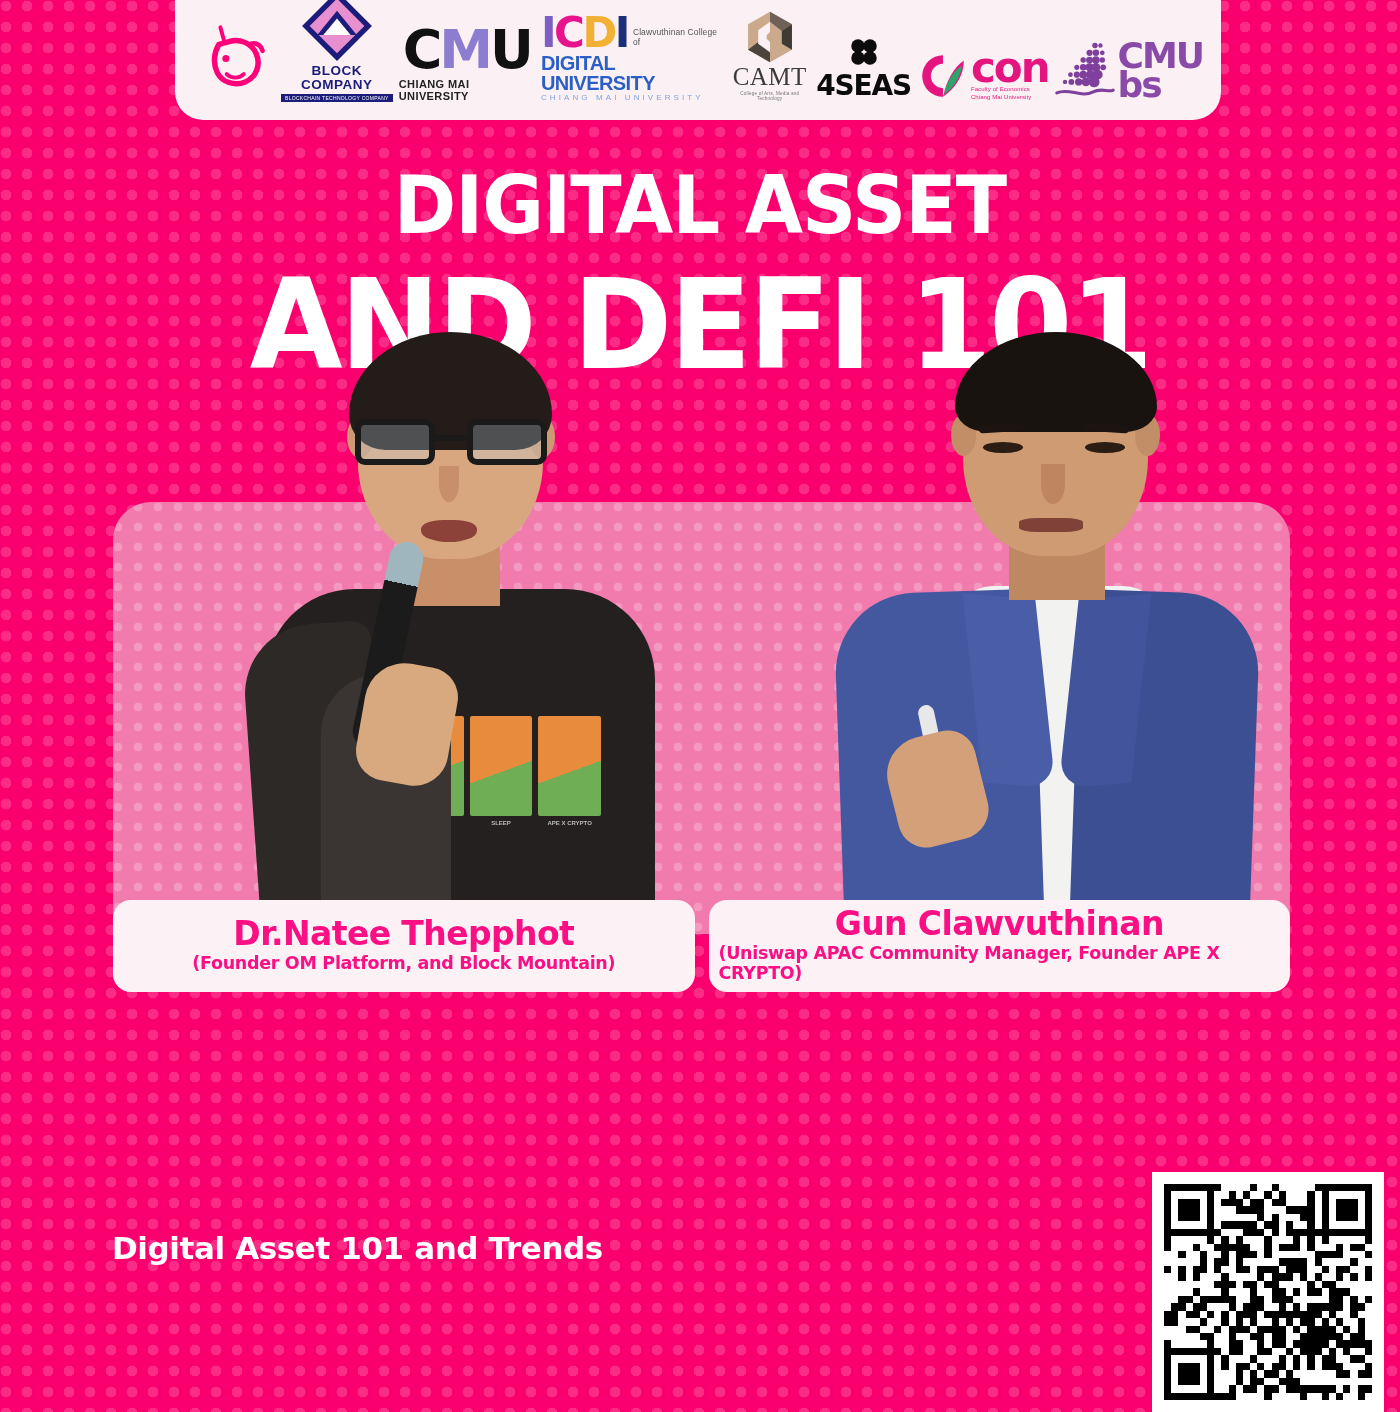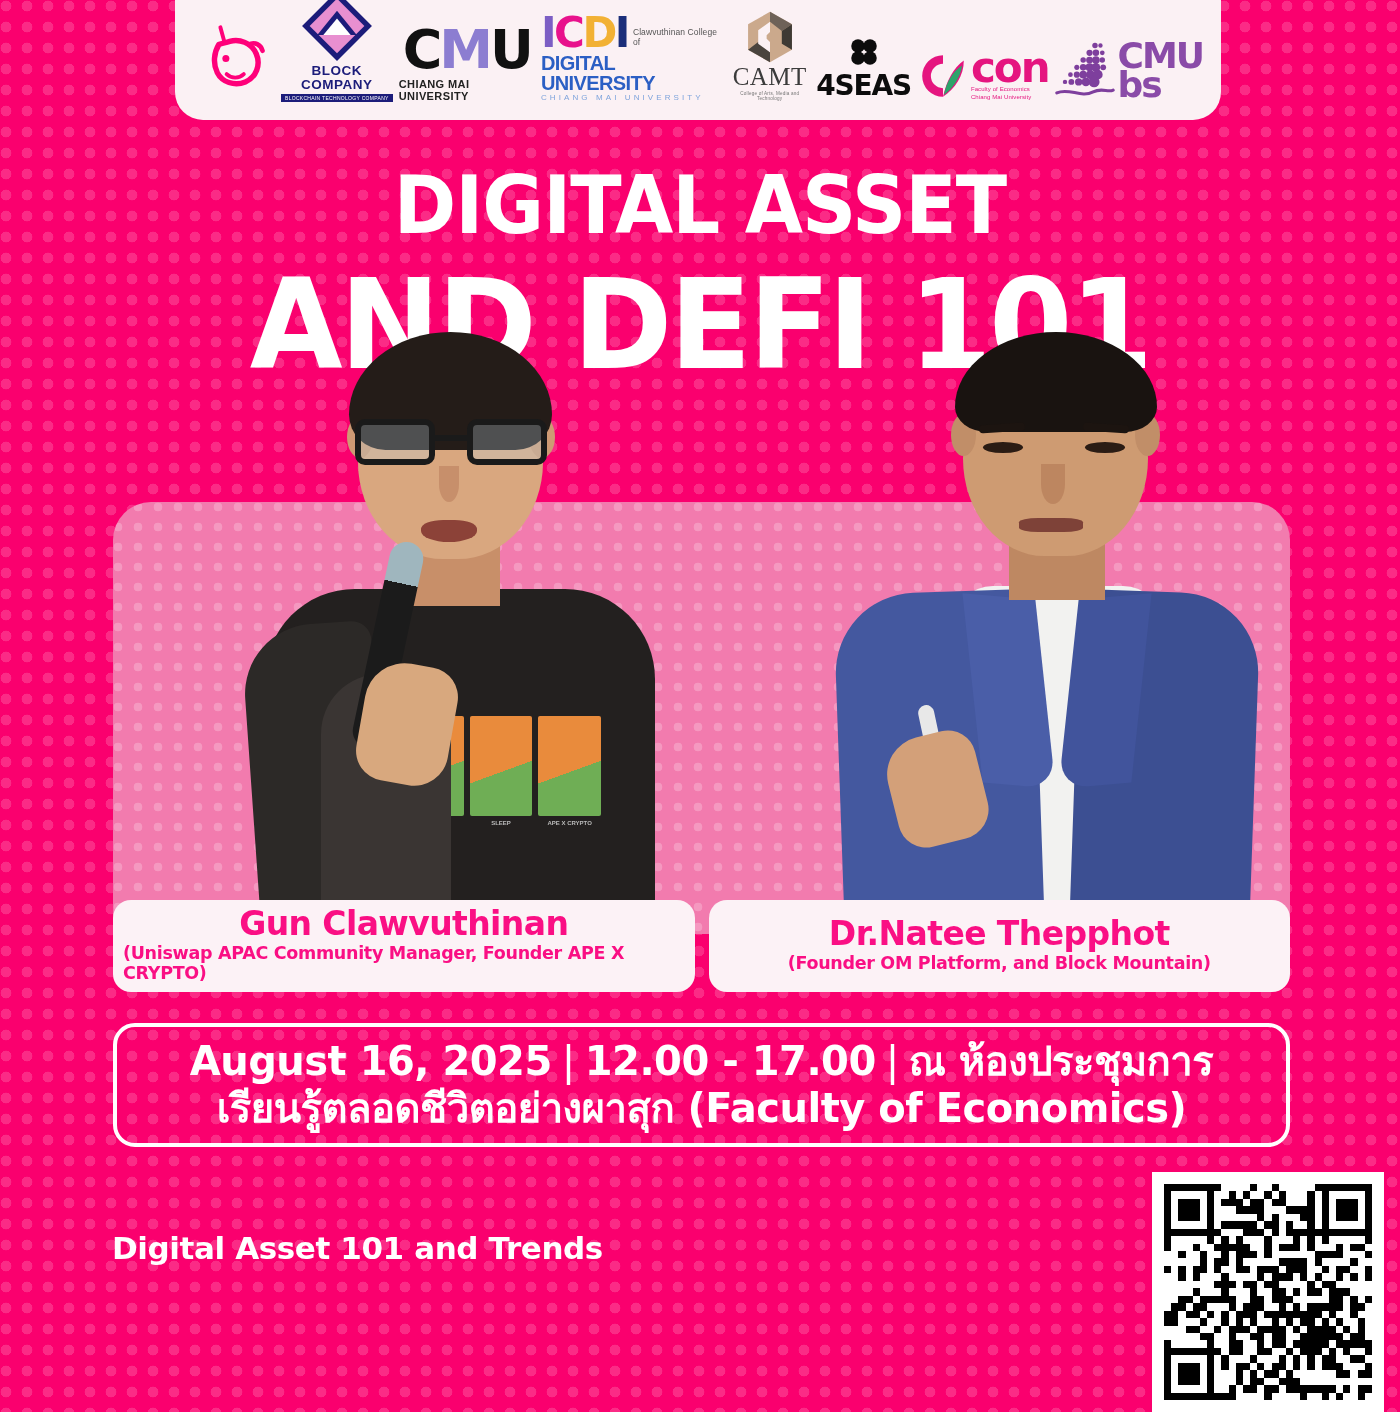--- a/index.html
+++ b/index.html
@@ -375,35 +375,29 @@
       <div class="nose"></div>
       <div class="mouth"></div>
       <div class="pen"></div>
       <div class="hand"></div>
     </div>
 
   </div>
 
   <div id="cards">
     <div class="namecard">
+      <div class="nm">Dr.Natee Thepphot</div>
+      <div class="rl">(Founder OM Platform, and Block Mountain)</div>
+    </div>
+    <div class="namecard">
       <div class="nm">Gun Clawvuthinan</div>
       <div class="rl">(Uniswap APAC Community Manager, Founder APE X CRYPTO)</div>
     </div>
-    <div class="namecard">
-      <div class="nm">Dr.Natee Thepphot</div>
-      <div class="rl">(Founder OM Platform, and Block Mountain)</div>
-    </div>
   </div>
 
-  <div id="datebox">
-    <div class="line">
-      <span>August 16, 2025</span><span class="sep">|</span><span>12.00 - 17.00</span><span class="sep">|</span><span>ณ ห้องประชุมการ</span>
-    </div>
-    <div class="line">เรียนรู้ตลอดชีวิตอย่างผาสุก (Faculty of Economics)</div>
-  </div>
 
   <div id="topics">
     <div class="t">Digital Asset 101 and Trends</div>
   </div>
 
   <div id="qr">
     <div class="qrgrid" id="qrgrid" style="grid-template-columns: repeat(29, 1fr); grid-template-rows: repeat(29, 1fr);">
         <div style="background: rgb(0, 0, 0);"></div>
         <div style="background: rgb(0, 0, 0);"></div>
         <div style="background: rgb(0, 0, 0);"></div>

